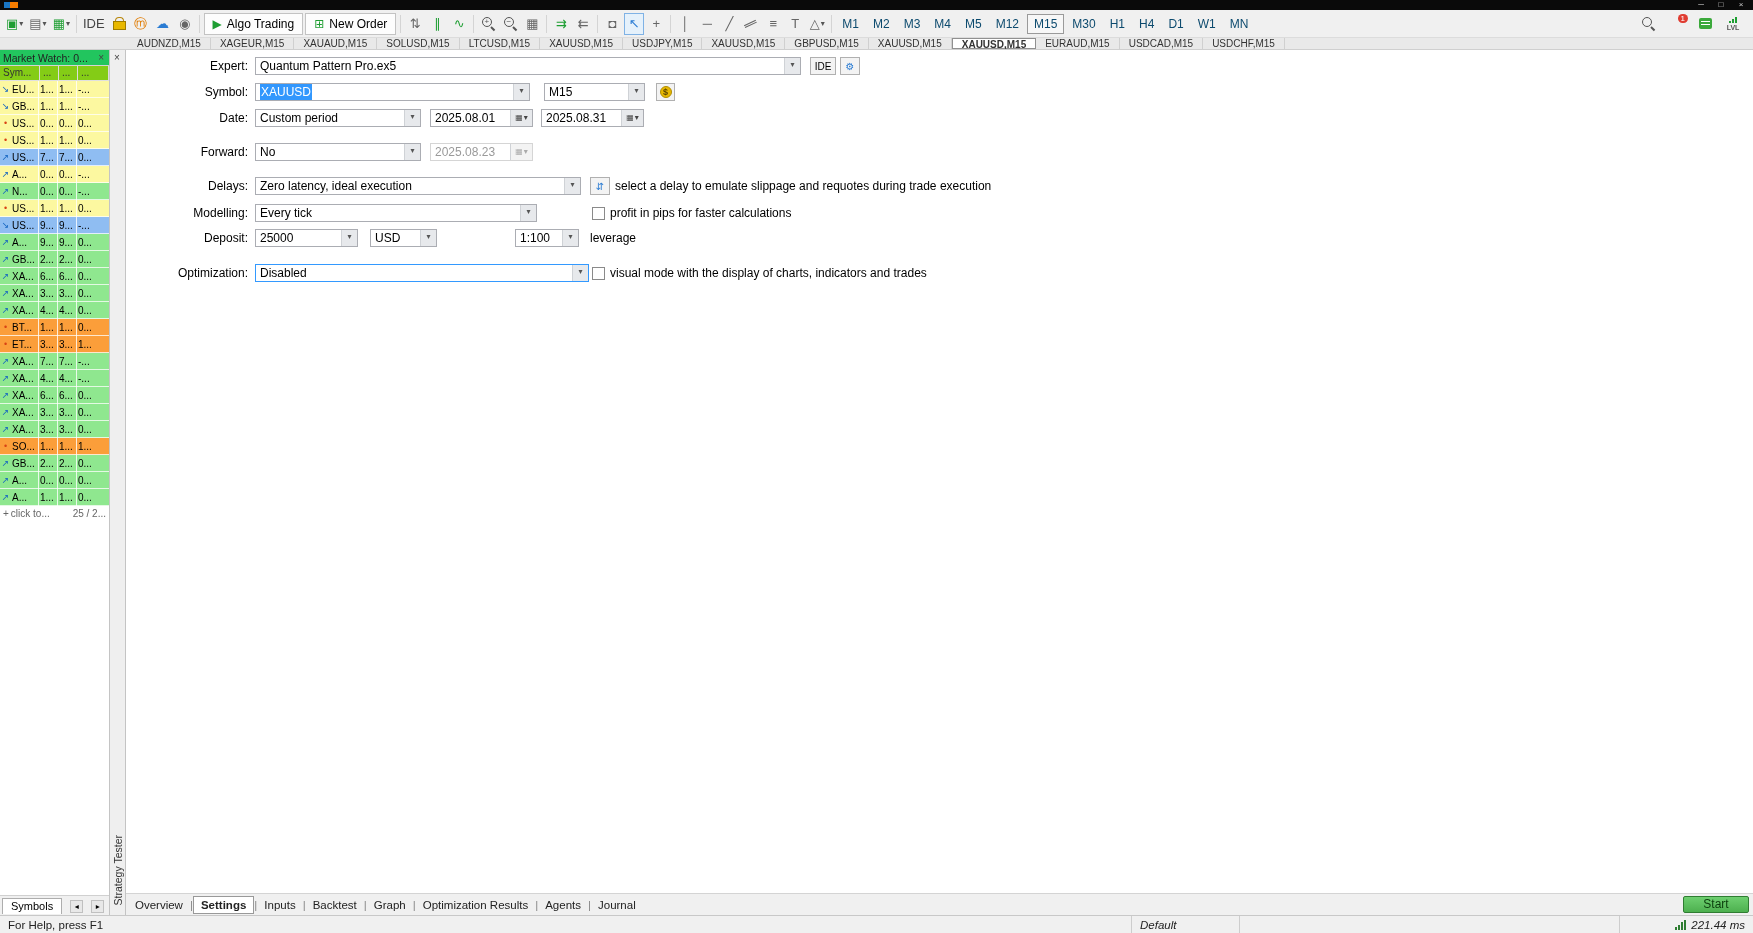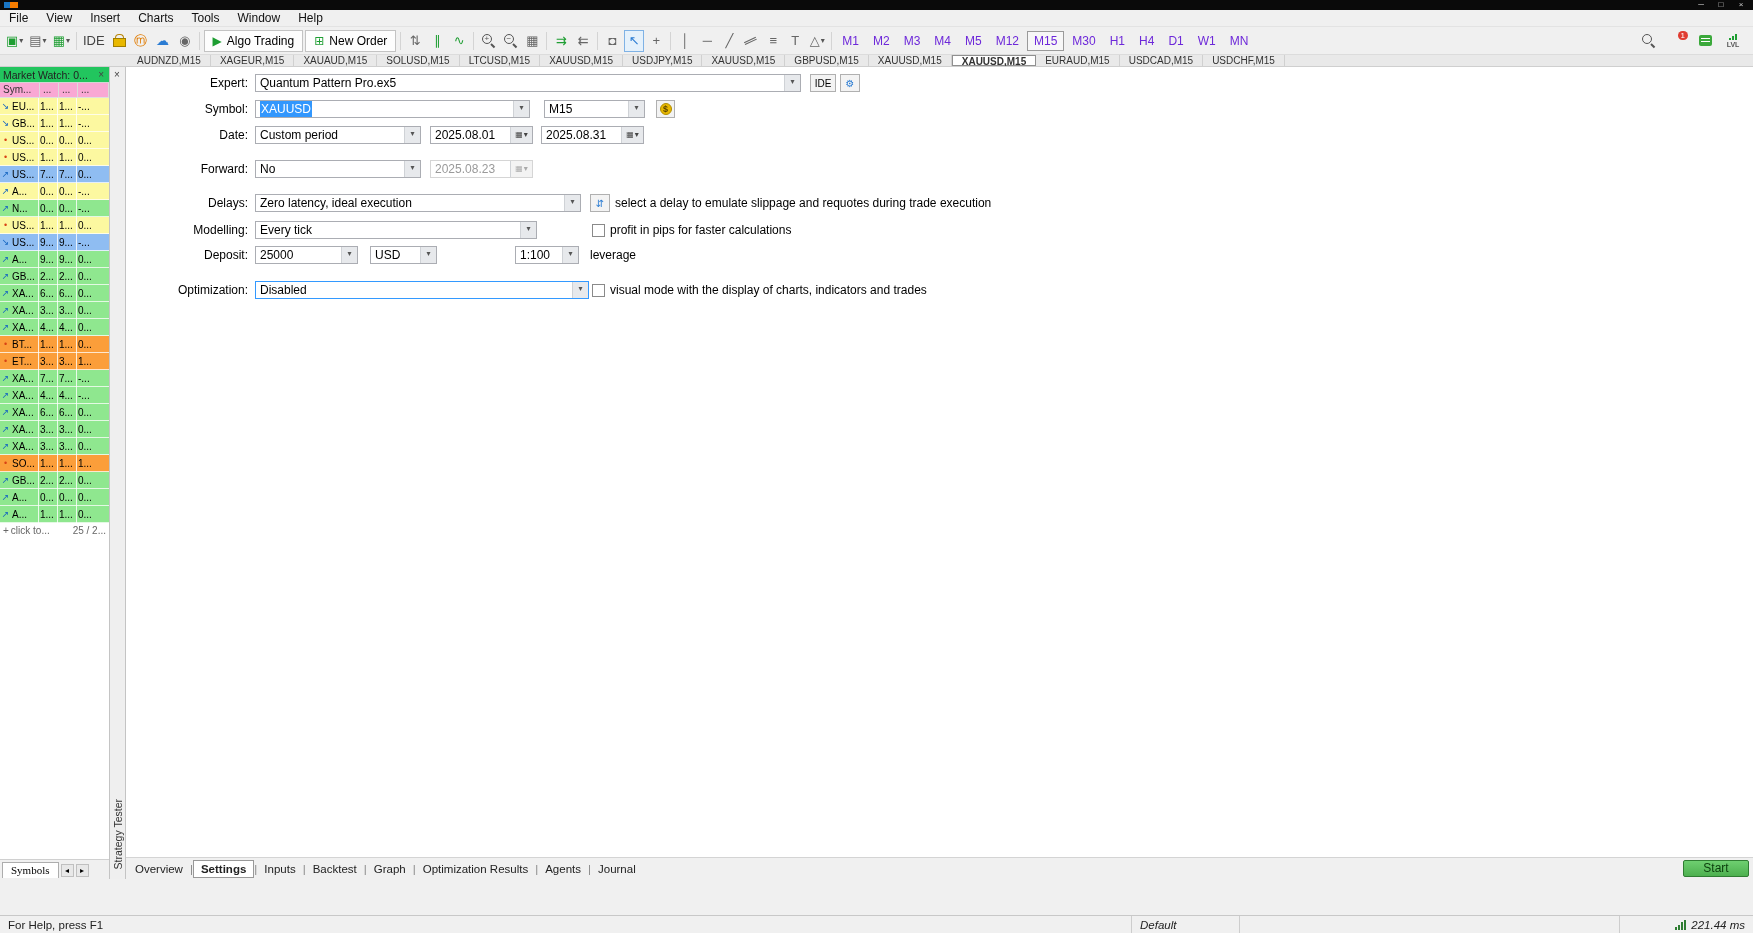--- a/index.html
+++ b/index.html
@@ -22,21 +22,21 @@
   .tb-group { display:flex; align-items:center; gap:2px; }
   .tb-sep { width:1px; height:18px; background:#d4d4d4; margin:0 4px; }
   .tb-item { min-width:20px; height:22px; display:inline-flex; align-items:center; justify-content:center; gap:1px; font-size:13px; color:#444; padding:0 2px; }
   .tb-item.active { border:1px solid #7fb2e5; background:#e5f1fb; }
   .caret { font-size:8px; color:#555; }
   .icon.green { color:var(--accent-green); }
   .icon.blue  { color:var(--accent-blue); }
   .icon.orange{ color:#e07b00; }
   .icon.gray  { color:#666; }
   .tb-btn { border:1px solid #c3c3c3; background:#fdfdfd; padding:2px 8px; display:inline-flex; align-items:center; gap:5px; font-size:12px; height:22px; }
-  .tf-btn { padding:0 6px; font-size:12px; color:#6d28d9; height:20px; line-height:20px; }
+  .tf-btn { padding:0 6px; font-size:12px; color:#0c4a6e; height:20px; line-height:20px; }
   .tf-btn.active { border:1px solid #9a9a9a; background:#f7f7f7; line-height:18px; }
   .tb-right { margin-left:auto; display:flex; align-items:center; gap:8px; margin-right:6px; }
   
   .mag { position:relative; width:15px; height:15px; display:inline-block; }
   .mag::before { content:""; position:absolute; left:1px; top:1px; width:8px; height:8px; border:1.5px solid #555; border-radius:50%; }
   .mag::after { content:""; position:absolute; left:10px; top:10px; width:5px; height:2px; background:#555; transform:rotate(45deg); transform-origin:left center; }
   .mag .sign { position:absolute; left:3px; top:1px; width:6px; text-align:center; font-size:8px; line-height:9px; color:#555; }
   
   .padlock { position:relative; width:11px; height:13px; display:inline-block; }
   .padlock::before { content:""; position:absolute; top:0; left:2px; width:7px; height:6px; border:1.5px solid #b8860b; border-bottom:none; border-radius:4px 4px 0 0; }
@@ -59,32 +59,32 @@
   .chart-tab { font-size:10px; line-height:11px; padding:0 9px; color:#333; border-right:1px solid #d0d0d0; white-space:nowrap; }
   .chart-tab.active { background:#fff; border:1px solid #909090; font-weight:bold; }
 
   
   .content { flex:1 1 auto; display:flex; min-height:0; }
 
   
   .left-panel { width:110px; flex:0 0 auto; background:#fff; border-right:1px solid #c4c4c4; display:flex; flex-direction:column; }
   .mw-title { height:16px; background:#22c55e; border-bottom:1px solid #d4d4d4; display:flex; justify-content:space-between; align-items:center; padding:0 3px; font-size:10.5px; color:#222; flex:0 0 auto; }
   .mw-close { font-size:10px; color:#444; padding:0 2px; }
-  .mw-header { height:15px; background:#f9a8d4; border-bottom:1px solid #e0e0e0; display:grid; grid-template-columns:40px 19px 19px 1fr; font-size:10px; color:#333; flex:0 0 auto; }
+  .mw-header { height:15px; background:#84cc16; border-bottom:1px solid #e0e0e0; display:grid; grid-template-columns:40px 19px 19px 1fr; font-size:10px; color:#333; flex:0 0 auto; }
   .mw-col { border-right:1px solid #dcdcdc; padding-left:3px; line-height:14px; overflow:hidden; white-space:nowrap; }
   .mw-rows { flex:0 0 auto; }
   .mw-row { height:17px; display:grid; grid-template-columns:11px 27px 19px 19px 1fr; font-size:10px; line-height:17px; border-bottom:1px solid rgba(255,255,255,.75); }
   .mw-arrow { text-align:center; font-size:9px; }
   .dir-up { color:var(--tick-blue); } .dir-down { color:var(--tick-blue); } .dir-dot { color:var(--tick-red); }
   .mw-cell { padding-left:1px; overflow:hidden; white-space:nowrap; border-left:1px solid rgba(255,255,255,.8); }
   .mw-sym { border-left:none; }
   .mw-footer { height:15px; display:flex; justify-content:space-between; padding:0 3px; font-size:10px; color:#666; line-height:15px; flex:0 0 auto; }
   .mw-add { display:inline-flex; gap:2px; }
   .mw-filler { flex:1 1 auto; background:#fff; }
-  .mw-bottom { height:20px; background:#f0f0f0; border-top:1px solid #d0d0d0; display:flex; align-items:flex-end; gap:2px; padding:0 2px 1px 2px; flex:0 0 auto;font-family:Liberation Serif, serif; }
+  .mw-bottom { height:20px; background:#f0f0f0; border-top:1px solid #d0d0d0; display:flex; align-items:flex-end; gap:8px; padding:0 2px 1px 2px; flex:0 0 auto; }
   .mwtab { border:1px solid #adadad; border-bottom:none; background:#fff; padding:0 8px; font-size:11px; height:16px; line-height:15px; }
   .pager { width:13px; text-align:center; border:1px solid #c0c0c0; background:#e8e8e8; font-size:8px; height:13px; line-height:12px; margin-bottom:1px; }
 
   
   .tester-strip { width:16px; flex:0 0 auto; background:#efefef; border-right:1px solid #c4c4c4; position:relative; }
   .strip-close { position:absolute; top:2px; left:4px; font-size:10px; color:#444; }
   .strip-label { position:absolute; bottom:10px; left:2px; writing-mode:vertical-rl; transform:rotate(180deg); font-size:10.5px; color:#333; white-space:nowrap; }
 
   
   .main { flex:1 1 auto; background:#fff; position:relative; min-width:0; }
@@ -107,21 +107,21 @@
 
   
   .bottom-strip { position:absolute; left:0; right:0; bottom:0; height:22px; background:#f0f0f0; border-top:1px solid #d4d4d4; }
   .tester-tabs { position:absolute; left:2px; top:0; height:21px; display:flex; align-items:center; font-size:11.5px; color:#222; }
   .tester-tab { padding:0 7px; line-height:18px; }
   .tester-tab.active { font-weight:bold; border:1px solid #999; background:#fff; line-height:16px; }
   .tab-sep { color:#888; }
   .start-btn { position:absolute; right:4px; top:2px; width:66px; height:17px; background:linear-gradient(#6ecf70,var(--start-green)); border:1px solid #2f7d32; color:#0b3d0c; font-size:12px; text-align:center; line-height:15px; border-radius:2px; }
 
   
-  .statusbar { height:18px; background:#f0f0f0; border-top:1px solid #c8c8c8; display:flex; align-items:center; font-size:11.5px; color:#222; flex:0 0 auto;margin-top:36px; }
+  .statusbar { height:18px; background:#f0f0f0; border-top:1px solid #c8c8c8; display:flex; align-items:center; font-size:11.5px; color:#222; flex:0 0 auto; }
   .sb-help { flex:1 1 auto; padding:0 8px; }
   .sb-seg { border-left:1px solid #cdcdcd; height:100%; display:flex; align-items:center; padding:0 8px;font-style:italic; }
   .sb-profile { width:108px; }
   .sb-empty { width:380px; }
   .sb-latency { width:134px; gap:5px; justify-content:flex-end; }
   .latbars { display:flex; align-items:flex-end; gap:1px; height:10px; }
   .latbars span { width:2px; background:var(--latency-green); display:inline-block; }
   .latbars span:nth-child(1){height:3px;} .latbars span:nth-child(2){height:5px;}
   .latbars span:nth-child(3){height:8px;} .latbars span:nth-child(4){height:10px;}
 </style>
@@ -132,29 +132,20 @@
 
   <div class="titlebar">
     <span class="app-logo"></span>
     <div class="win-controls">
       <span class="win-btn">─</span>
       <span class="win-btn">□</span>
       <span class="win-btn">×</span>
     </div>
   </div>
 
-  <div class="menubar" id="menubar">
-      <div class="menu-item">File</div>
-      <div class="menu-item">View</div>
-      <div class="menu-item">Insert</div>
-      <div class="menu-item">Charts</div>
-      <div class="menu-item">Tools</div>
-      <div class="menu-item">Window</div>
-      <div class="menu-item">Help</div>
-    </div>
 
   <div class="toolbar">
     <div class="tb-group">
       <span class="tb-item">
         <span class="icon green">▣</span>
         <span class="caret">▾</span>
       </span>
       <span class="tb-item">
         <span class="icon gray">▤</span>
         <span class="caret">▾</span>

